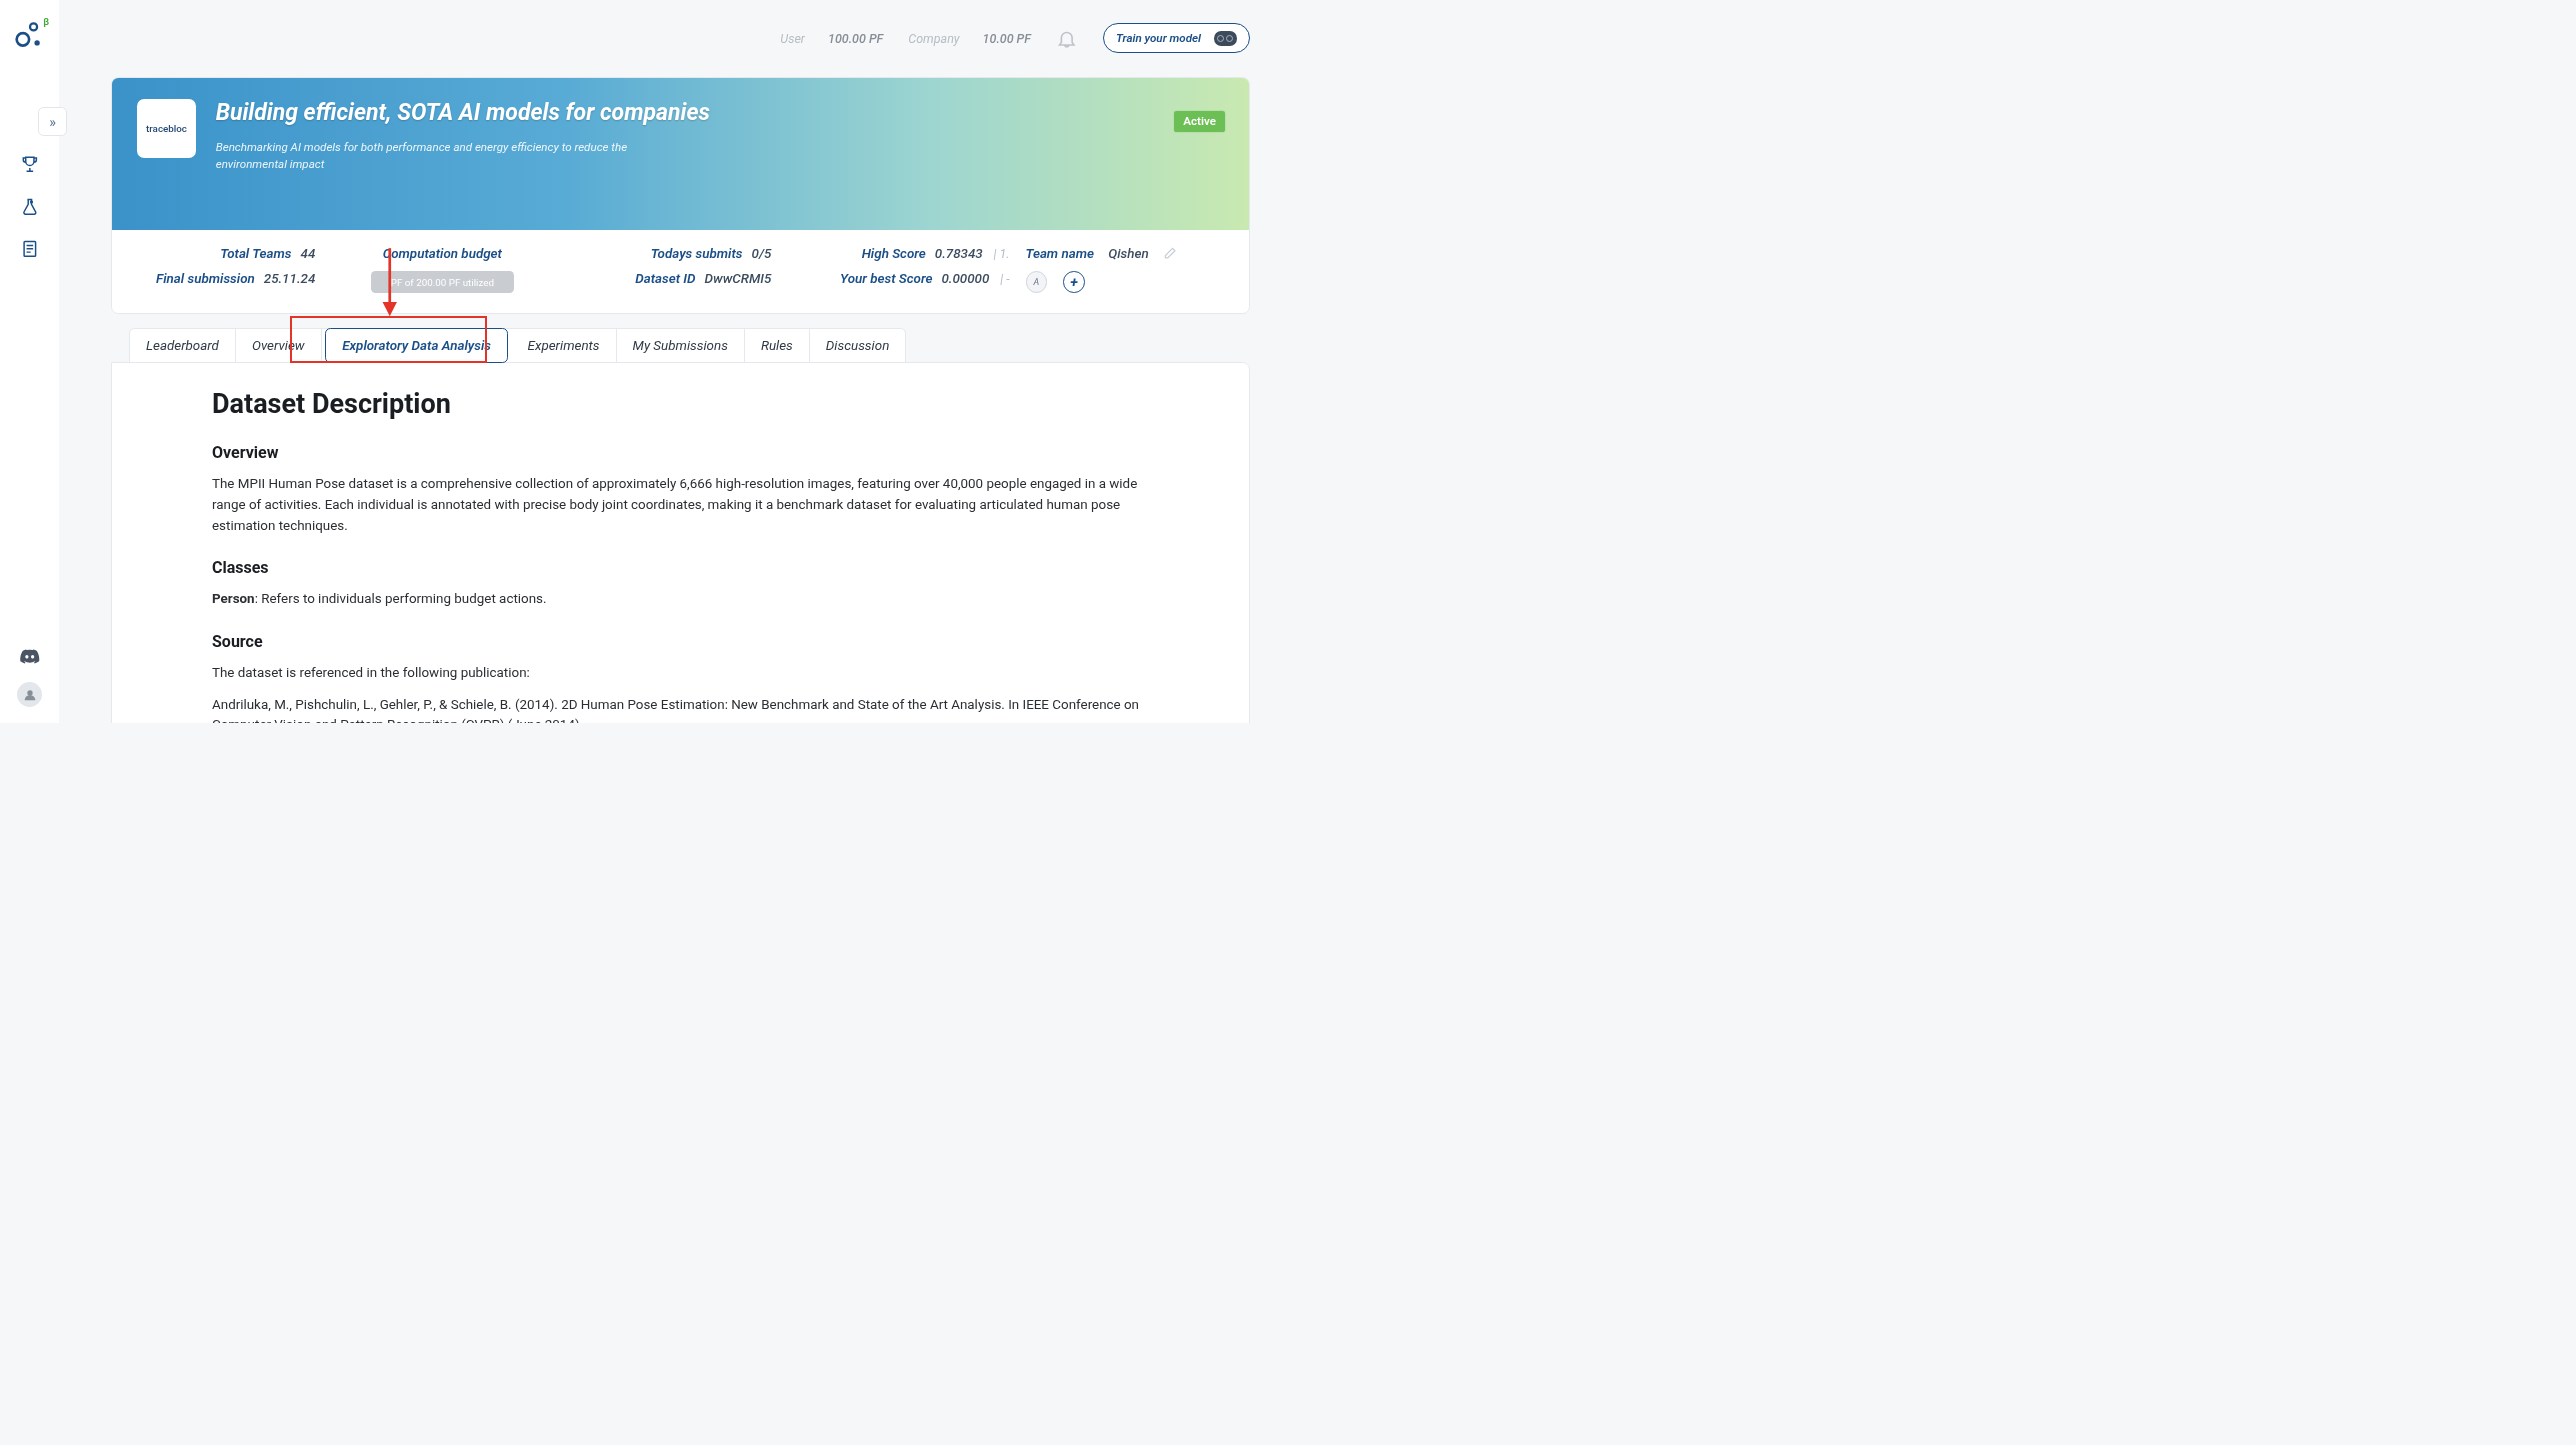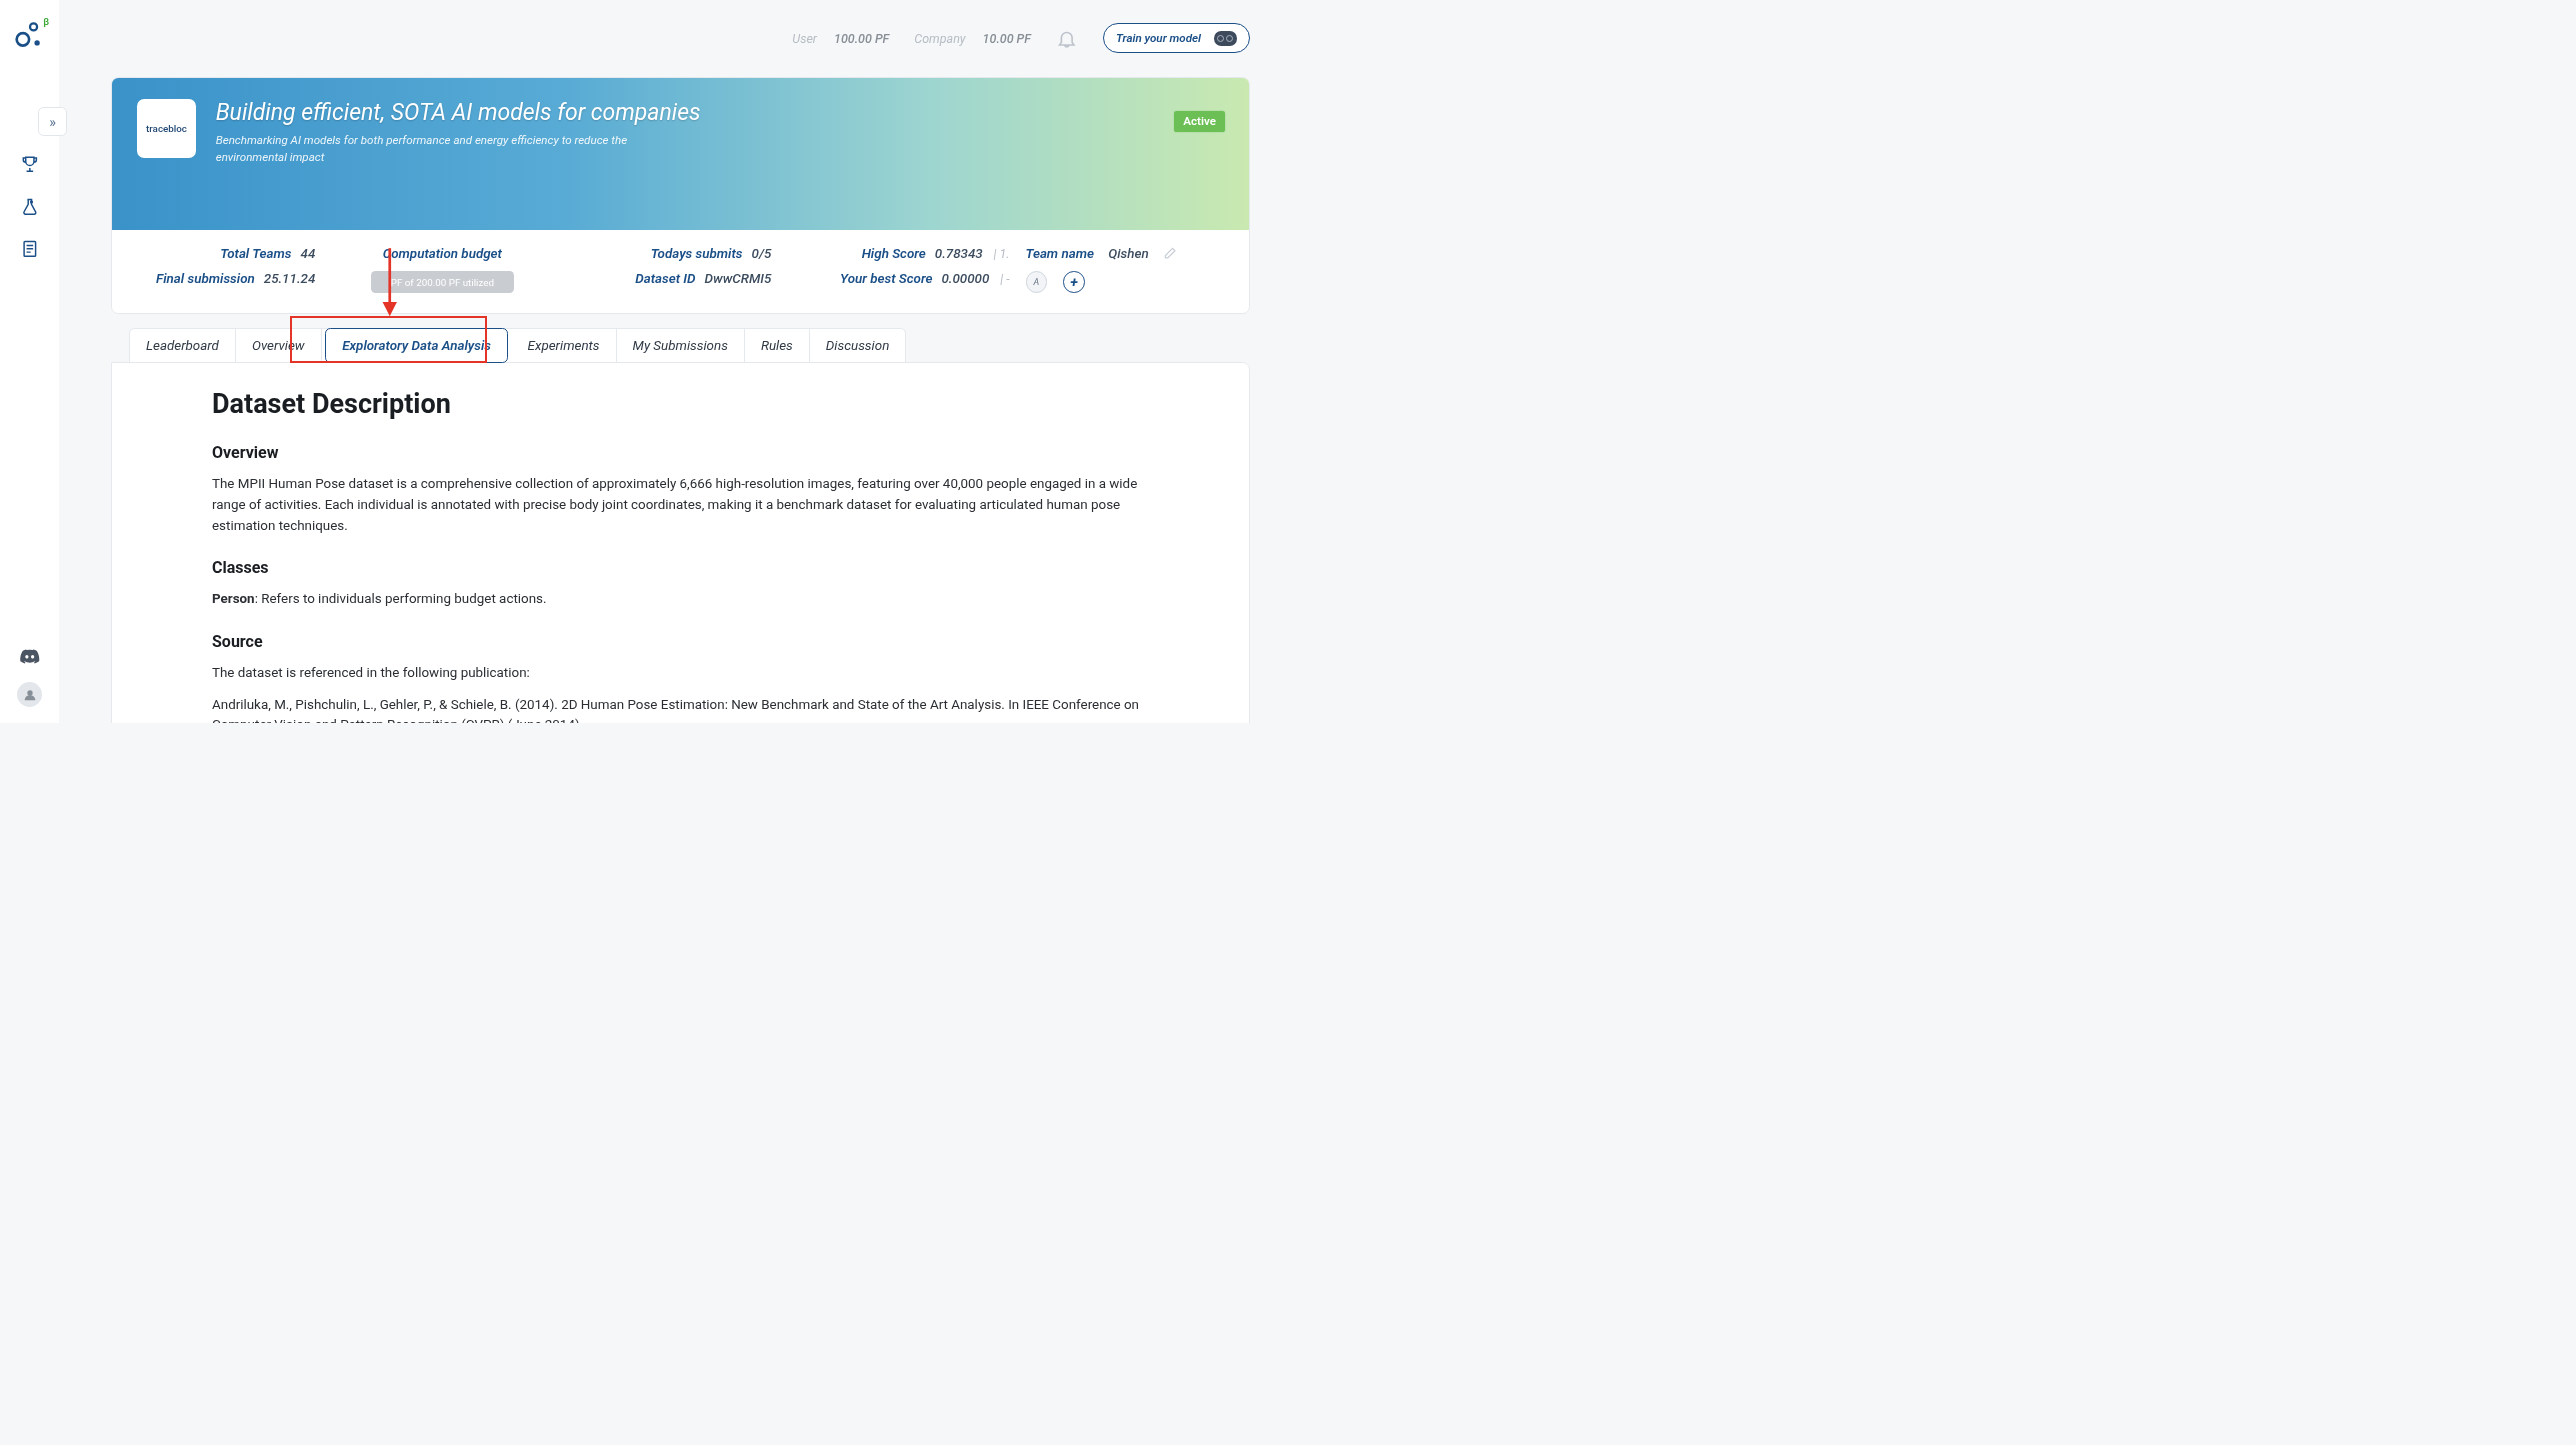--- a/index.html
+++ b/index.html
@@ -12,35 +12,35 @@
   .expand-btn{position:absolute;left:38px;top:107px;width:29px;height:29px;border:0.9px solid #e2e6ea;border-radius:5.4px;background:#fff;display:flex;align-items:center;justify-content:center;color:#5b7593;font-size:14.3px;cursor:pointer}
   .nav-icons{margin-top:86px;display:flex;flex-direction:column;gap:23px;align-items:center}
   .nav-icon{width:19.7px;height:19.7px;color:#1b4f88;cursor:pointer}
   .sb-bottom{position:absolute;bottom:16px;display:flex;flex-direction:column;align-items:center;gap:14.3px}
   .discord{width:21.5px;height:21.5px;color:#4b5563;cursor:pointer}
   .avatar-btn{width:25px;height:25px;border-radius:50%;background:#e3e6ea;display:flex;align-items:center;justify-content:center;cursor:pointer}
   .avatar-btn svg{width:16px;height:16px;color:#868e98}
 
   .main{flex:1;display:flex;flex-direction:column;overflow:hidden}
   .topbar{height:84px;display:flex;justify-content:flex-end;align-items:center;gap:25px;padding:0 38px}
-  .quota{display:flex;align-items:baseline;gap:17px;font-style:italic}
+  .quota{display:flex;align-items:baseline;gap:23px;font-style:italic}
   .quota .label{color:#b7bdc4}
   .quota .value{color:#888e96;font-weight:500}
   .bell{width:21.5px;height:21.5px;color:#bdc3ca;cursor:pointer}
   .train-btn{border:1.8px solid #1b4f88;color:#1b4f88;background:#fff;border-radius:18px;height:30px;padding:0 12.5px;display:flex;align-items:center;gap:12.5px;font-style:italic;font-weight:600;font-size:11.6px;cursor:pointer}
   .train-btn .colab{width:23px;height:14.3px;border-radius:7.2px;background:#3c4a5c;display:flex;align-items:center;justify-content:center;gap:1.8px}
   .train-btn .colab span{width:7.2px;height:7.2px;border:1.8px solid #a8b3bf;border-radius:50%}
 
   .content{padding:0 38px 0 52px;overflow-y:auto}
   .card{border:0.9px solid #e5e9ee;border-radius:7.2px;overflow:hidden;background:#fff}
 
   .banner{height:152px;background:linear-gradient(to right,#3a92c9 0%,#58abd5 40%,#9dd5d0 72%,#c9e9b0 100%);padding:21.5px 25px;position:relative;display:flex;gap:19.7px}
   .banner .tile{width:59px;height:59px;background:#fff;border-radius:7.2px;display:flex;align-items:center;justify-content:center;color:#234a75;font-size:9.8px;font-weight:500;flex-shrink:0}
   .banner .titles{color:#fff}
-  .banner h1{font-size:23px;font-style:italic;font-weight:400;text-shadow:0 0.9px 1.8px rgba(0,0,0,.2);margin-bottom:6px}
+  .banner h1{font-size:23px;font-style:italic;font-weight:700;text-shadow:0 0.9px 1.8px rgba(0,0,0,.2);margin-bottom:13px}
   .banner .subtitle{font-size:11.6px;font-style:italic;opacity:.9;line-height:1.4;max-width:447px}
   .status-badge{position:absolute;top:32px;right:23px;background:#6cbf55;border:0.9px solid rgba(255,255,255,.5);color:#fff;font-size:11.6px;font-weight:600;padding:3.6px 9px;border-radius:3.6px}
 
   .stats{display:flex;padding:16px 21.5px 19.7px;gap:16px}
   .stat-col{flex:1;display:flex;flex-direction:column;gap:10.7px;font-style:italic}
   .stat-col.c1{flex:0.9;align-items:flex-end}
   .stat-col.c2{flex:1.1;align-items:center;text-align:right}
   .stat-col.c3{flex:1;align-items:flex-end}
   .stat-col.c4{flex:1.1;align-items:flex-end}
   .stat-col.c5{flex:1;align-items:flex-start}

